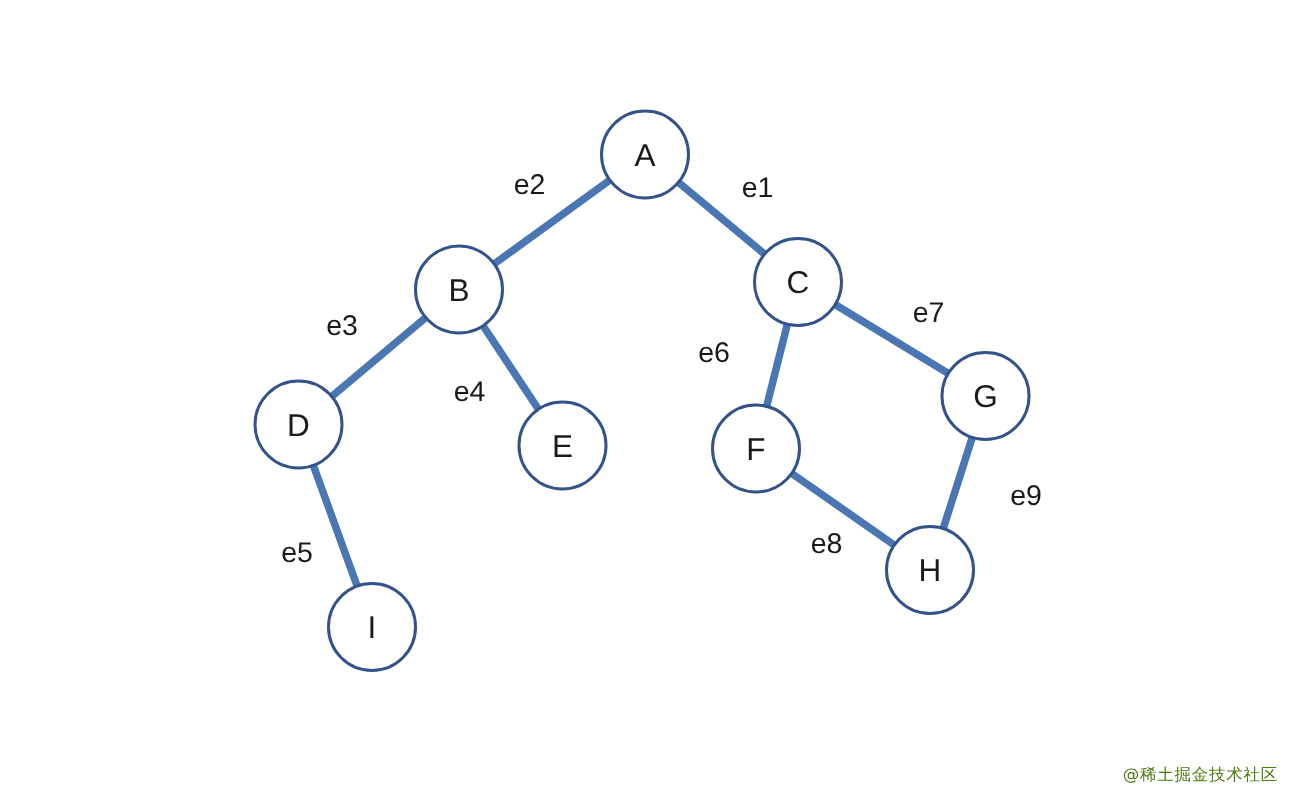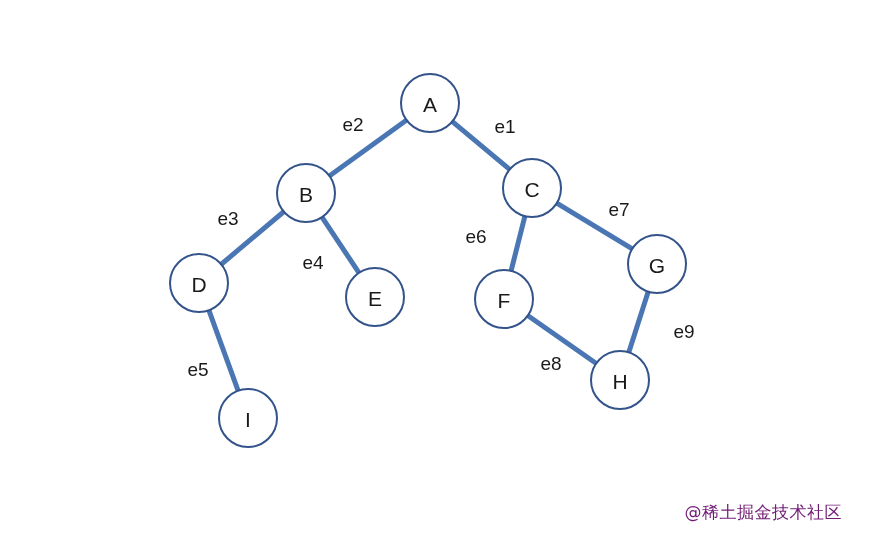--- a/index.html
+++ b/index.html
@@ -38,25 +38,25 @@
   }
   .edge-label {
     font-family: "Liberation Sans", sans-serif;
     font-size: 19px;
     fill: #1a1a1a;
     text-anchor: middle;
     dominant-baseline: central;
   }
   .watermark-text {
     position: absolute;
-    right: 32px;
+    right: 22px;
     bottom: 12px;
     font-family: "DejaVu Sans", sans-serif;
-    font-size: 17px;
-    color: #701a75;
+    font-size: 11px;
+    color: #4d7c0f;
     letter-spacing: 0.5px;
     white-space: nowrap;
     user-select: none;
   }
 </style>
 </head>
 <body>
 
 <svg id="diagram-canvas" viewBox="0 0 874 536" xmlns="http://www.w3.org/2000/svg">
   <g id="edges-layer">

